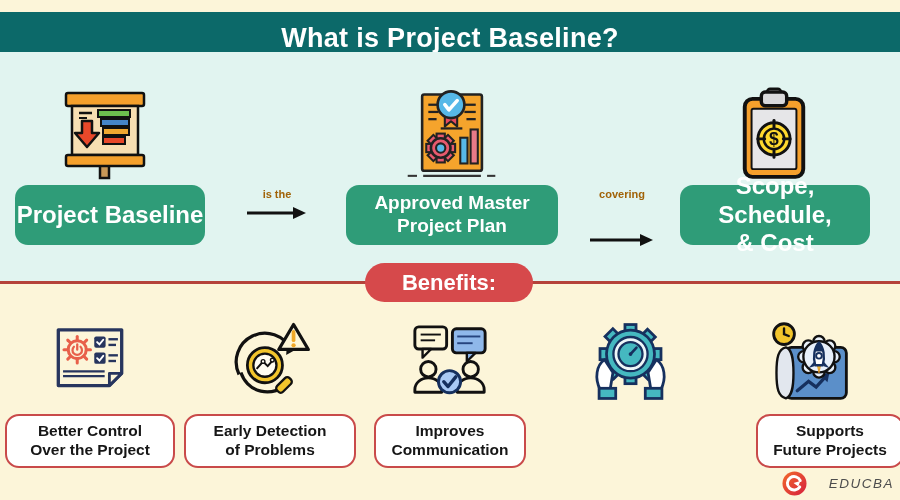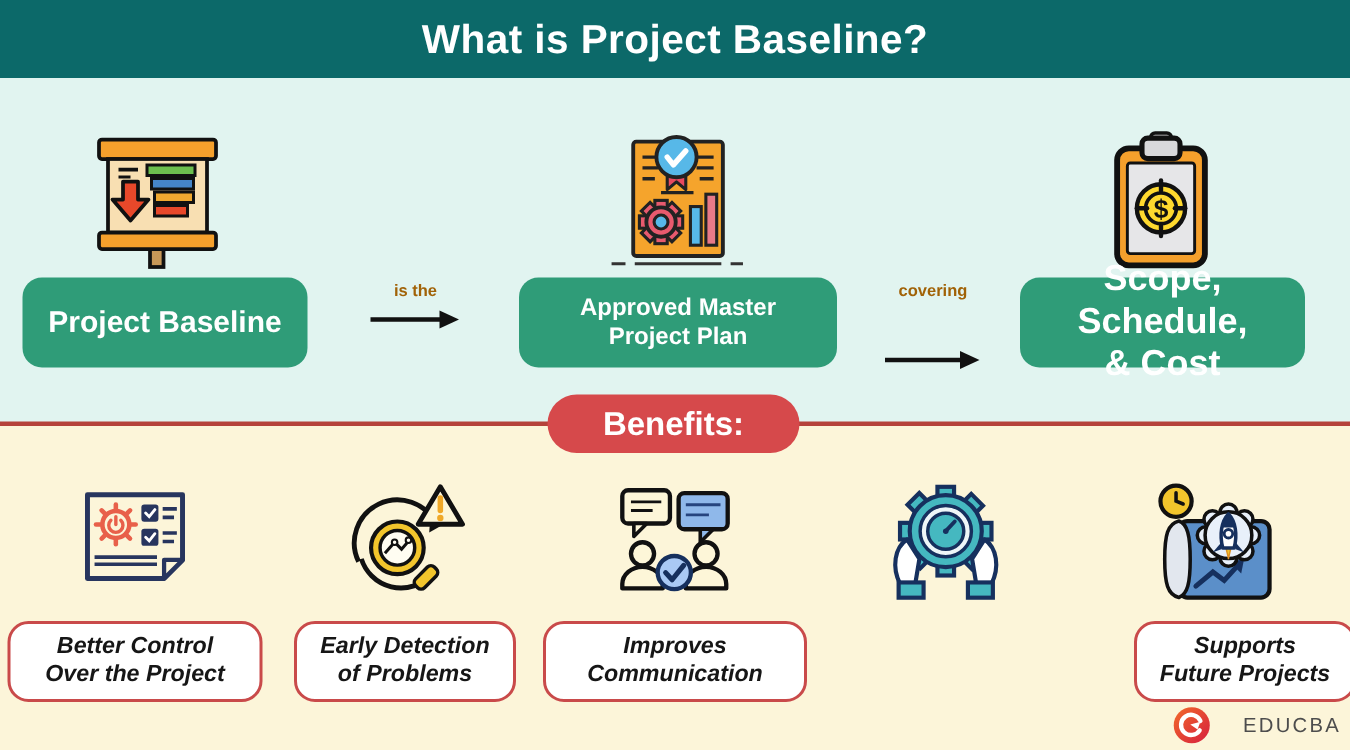--- a/index.html
+++ b/index.html
@@ -1,37 +1,37 @@
 <!DOCTYPE html>
 <html><head>
 <meta charset="utf-8">
 <style>
   * { margin:0; padding:0; box-sizing:border-box; }
   body { font-family:"Liberation Sans", sans-serif; }
   .canvas { position:relative; width:900px; height:500px; background:#fcf5d9; overflow:hidden; }
 
   
-  .header { position:absolute; top:0; left:0; width:900px; height:52px; background:#0c6969;
+  .header { position:absolute; top:12px; left:0; width:900px; height:52px; background:#0c6969;
             display:flex; align-items:center; justify-content:center; }
   .header h1 { color:#ffffff; font-size:27px; font-weight:bold; letter-spacing:.3px; }
 
   
   .mint { position:absolute; top:52px; left:0; width:900px; height:232px; background:#e1f4f0;
           border-bottom:3px solid #b5423a; }
   .node-icon { position:absolute; display:flex; align-items:flex-end; justify-content:center; }
   .ni-1 { left:55px;  top:34px; width:102px; height:95px; }
   .ni-2 { left:398px; top:28px; width:106px; height:101px; }
   .ni-3 { left:734px; top:34px; width:80px;  height:95px; }
 
   .gbtn { position:absolute; top:133px; height:60px; background:#2f9c78; border-radius:13px;
           display:flex; align-items:center; justify-content:center; color:#ffffff;
-          font-weight:bold; font-size:20px; line-height:1.2; text-align:center;
+          font-weight:bold; font-size:24px; line-height:1.2; text-align:center;
           white-space:pre-line; }
   .gb-1 { left:15px;  width:190px; }
-  .gb-2 { left:346px; width:212px; font-size:16px; }
+  .gb-2 { left:346px; width:212px; font-size:19px; }
   .gb-3 { left:680px; width:190px; font-size:24px; }
 
   .connector { position:absolute; top:136px; width:90px; display:flex; flex-direction:column;
                align-items:center; }
   .cn-1 { left:232px; }
   .cn-2 { left:577px;gap:27px; }
   .connector .clabel { font-size:11px; font-weight:600; color:#a16207; }
   .connector svg { margin-top:5px; }
 
   
@@ -40,26 +40,26 @@
                    display:flex; align-items:center; justify-content:center;
                    color:#ffffff; font-weight:bold; font-size:22px; }
 
   
   .benefits { position:absolute; top:287px; left:0; width:900px; height:213px; display:flex; }
   .bcol { width:180px; display:flex; flex-direction:column; align-items:center; }
   .bicon { margin-top:30px; height:88px; display:flex; align-items:center; justify-content:center; }
   .bbox { margin-top:9px; min-height:54px; background:#ffffff; border:2.5px solid #c94a4a;
           border-radius:14px; display:flex; align-items:center; justify-content:center;
           font-weight:bold; font-size:15.5px; line-height:1.22; color:#161616;
-          text-align:center; white-space:pre-line; flex-shrink:0; padding:5px 12px;font-style:italic; }
-  .bw-1 { width:170px; } .bw-2 { width:148px;text-align:center; } .bw-3 { width:176px; }
+          text-align:center; white-space:pre-line; flex-shrink:0; padding:5px 12px; }
+  .bw-1 { width:170px; } .bw-2 { width:172px;text-align:center; } .bw-3 { width:152px; }
   .bw-4 { width:184px; } .bw-5 { width:148px;margin-left:40px; }
 
   
-  .brand { position:absolute; right:6px; bottom:4px; display:flex; align-items:center; gap:22px; }
+  .brand { position:absolute; right:6px; bottom:4px; display:flex; align-items:center; gap:22px;font-style:italic; }
   .brand .btext { color:#4d4d4d; font-size:13.5px; letter-spacing:1.5px; font-weight:500; }
 </style>
 </head>
 <body>
 
 <div class="canvas">
 
   <div class="header">
     <h1>What is Project Baseline?</h1>
   </div>

